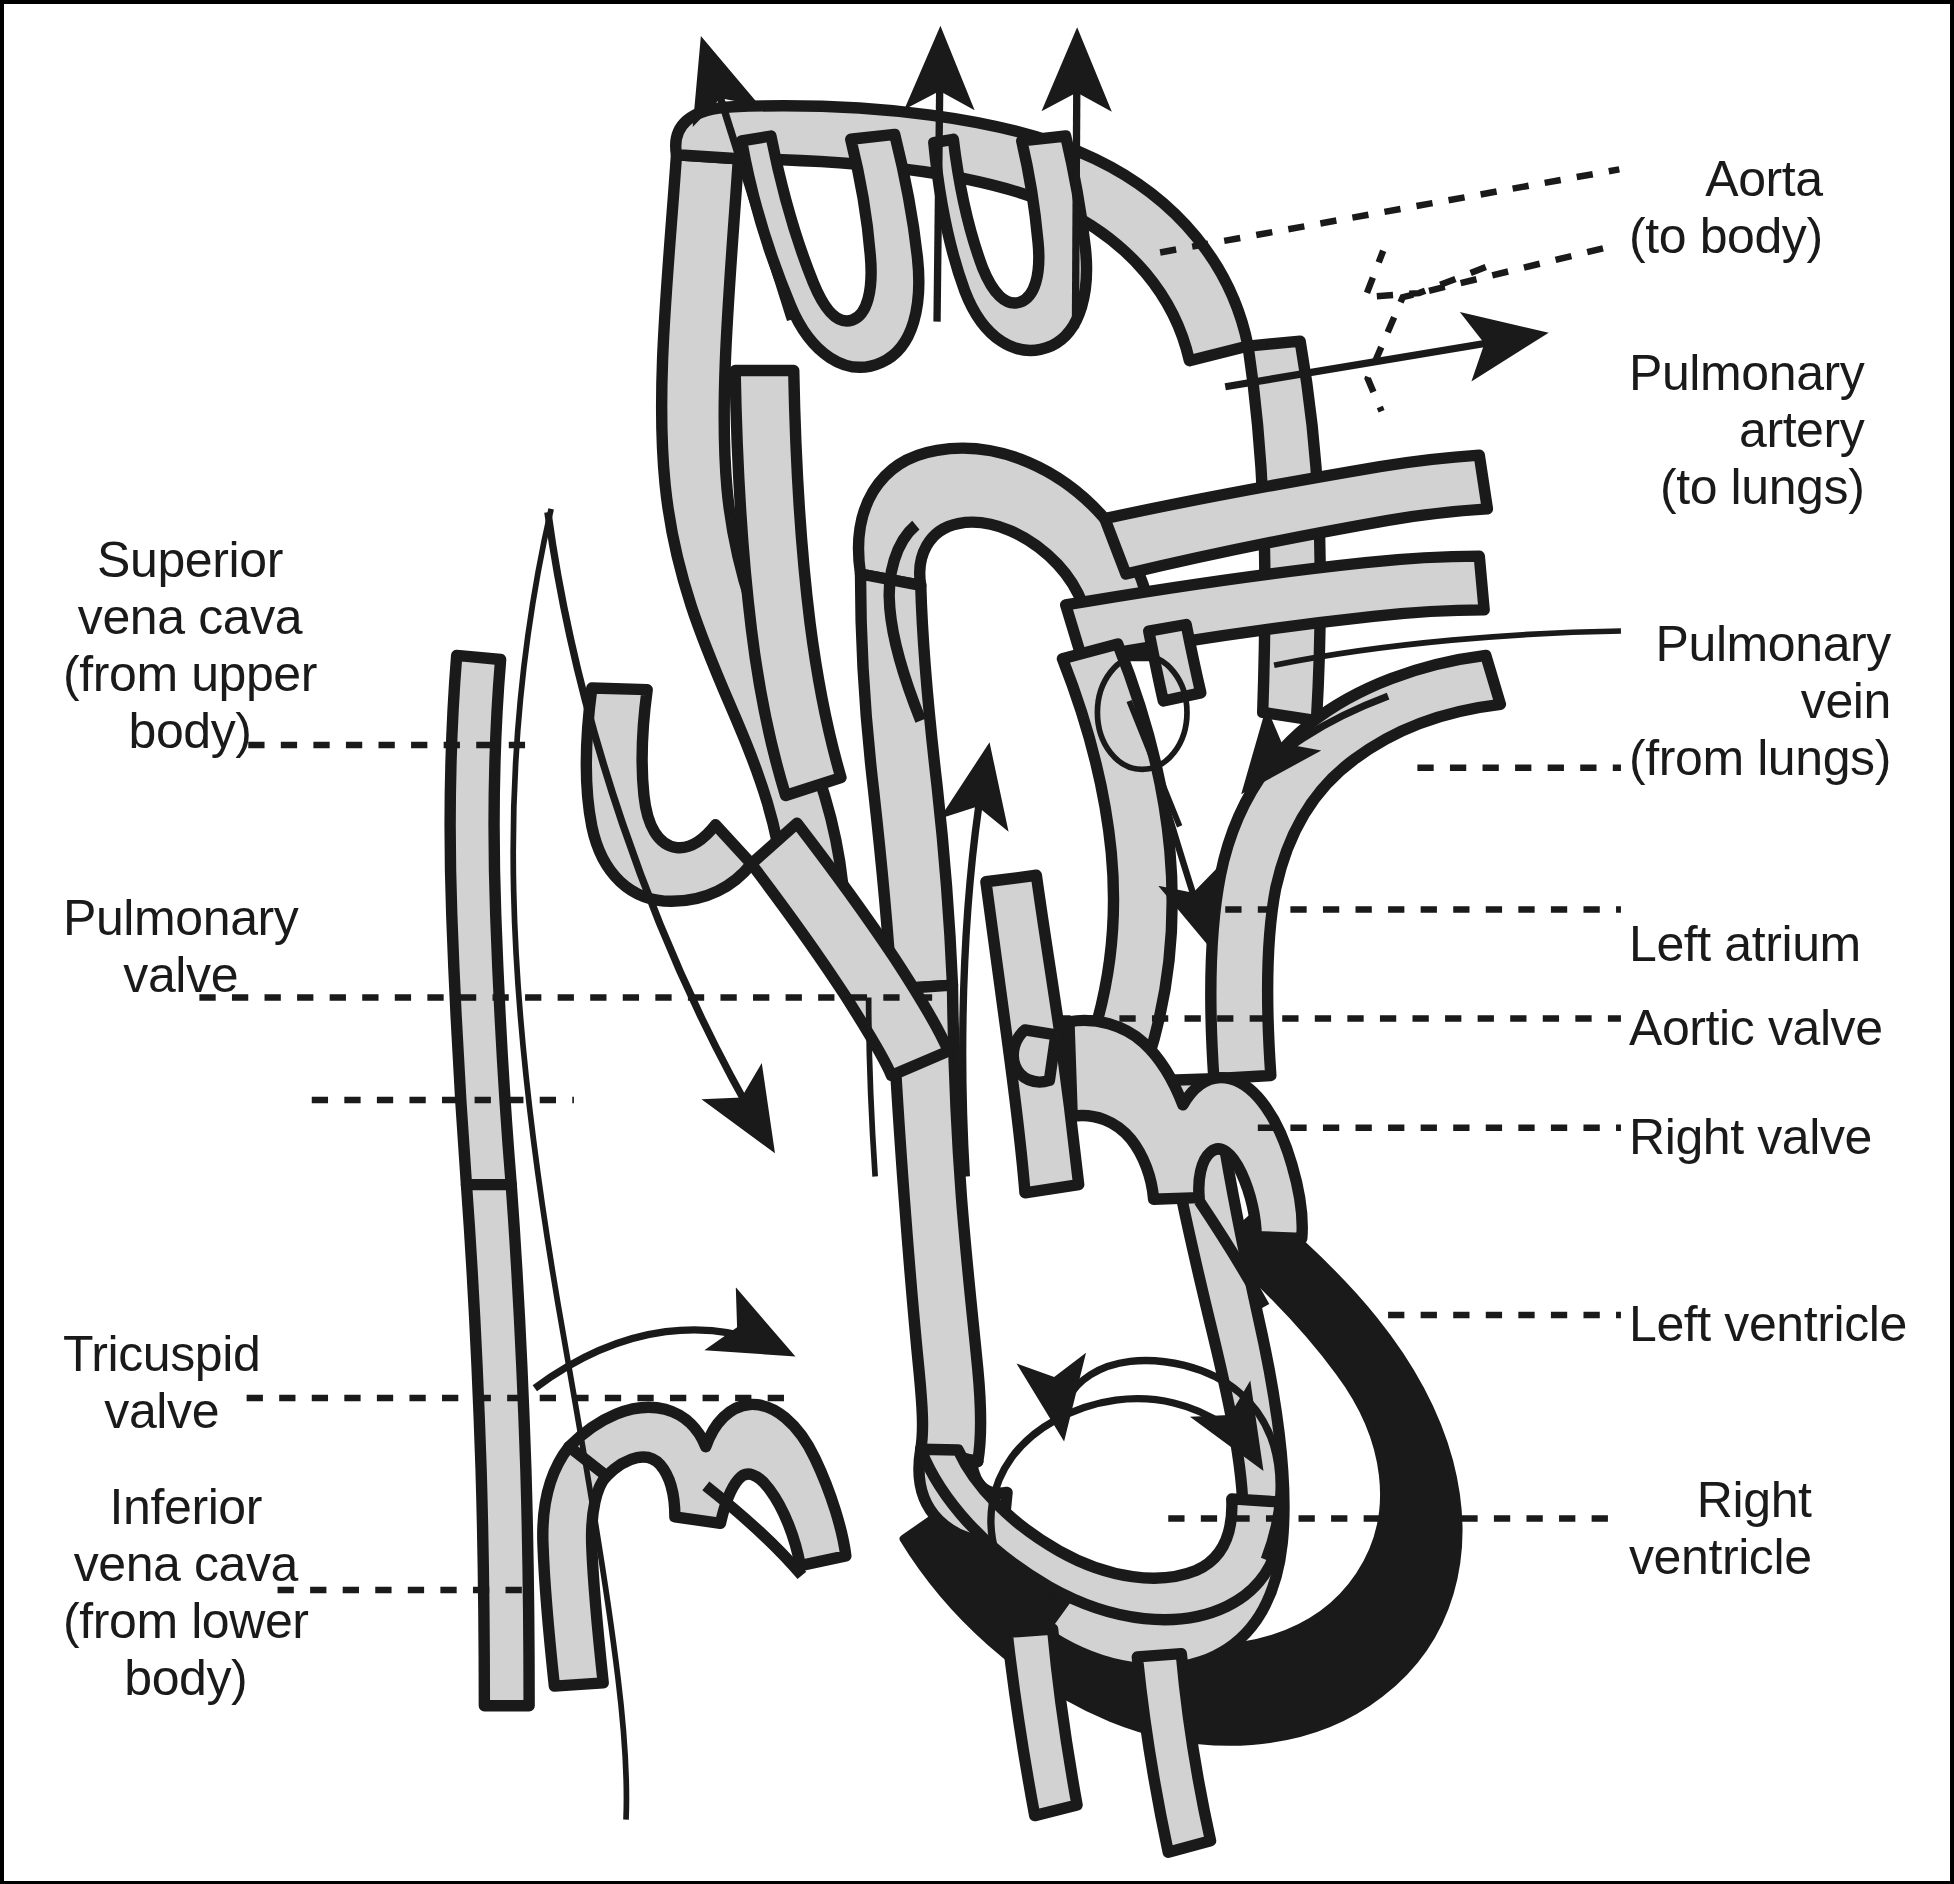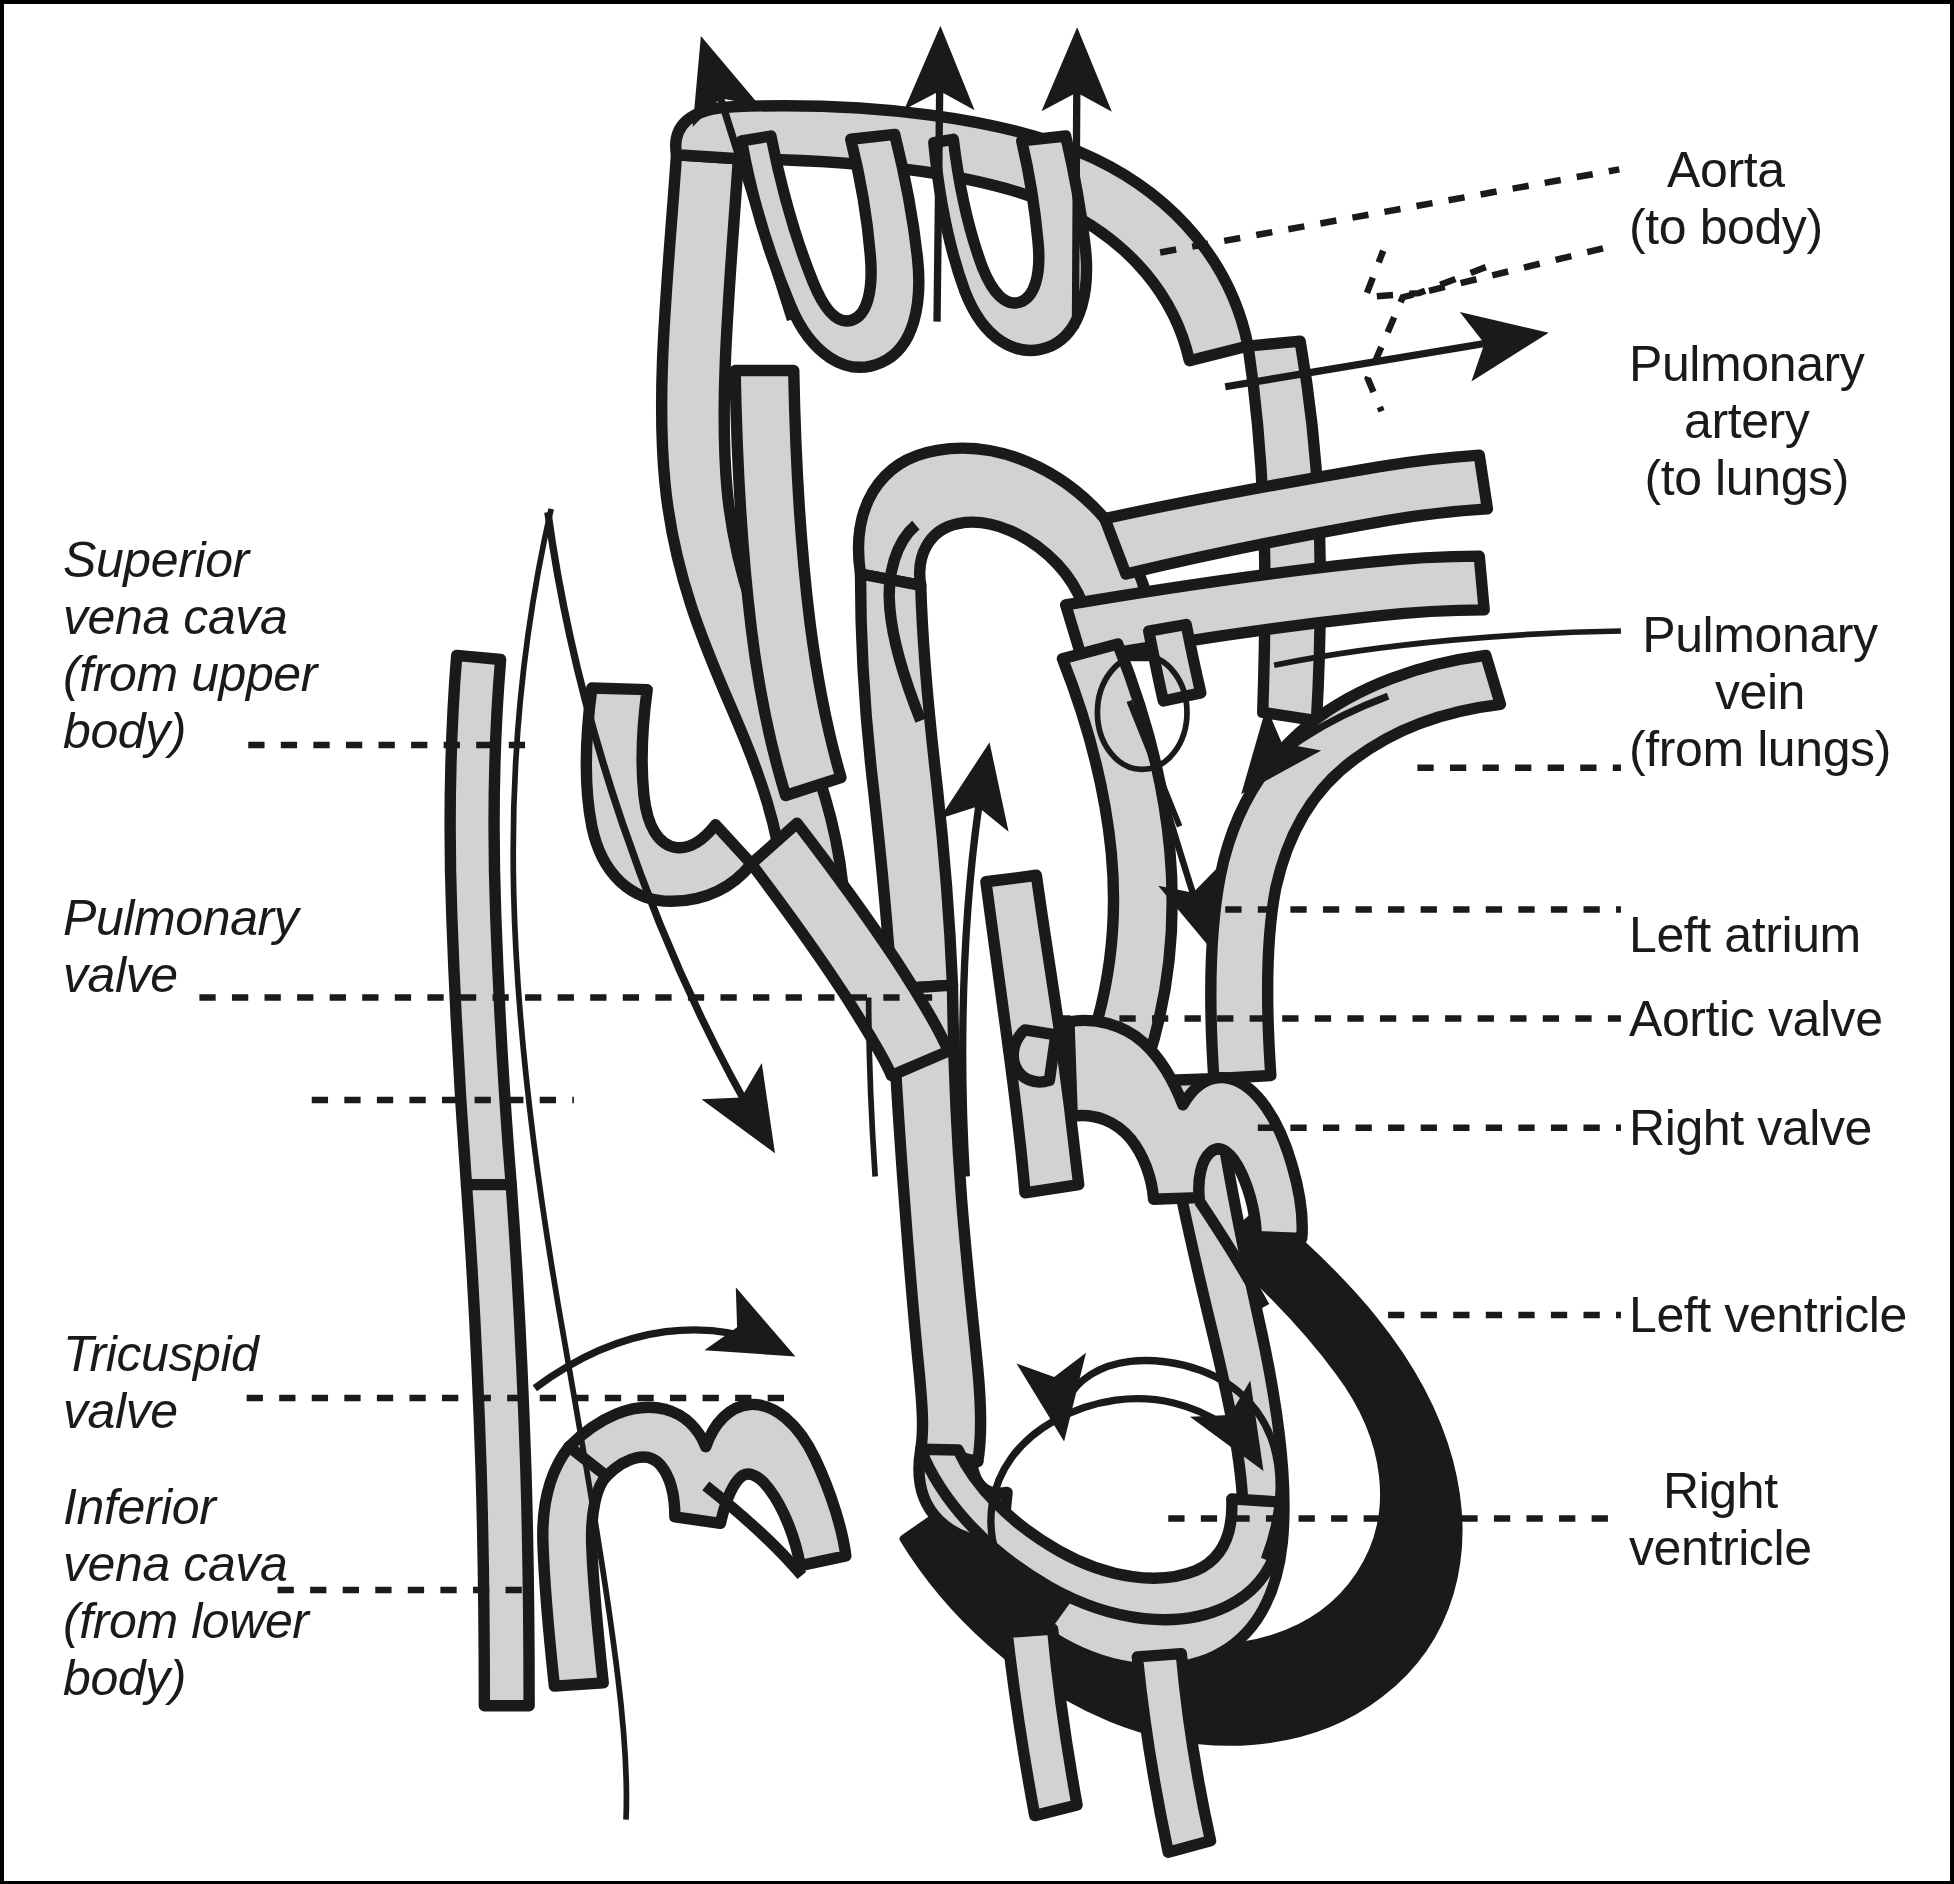--- a/index.html
+++ b/index.html
@@ -16,22 +16,22 @@
   }
   svg#diagram{position:absolute;left:0;top:0;width:1954px;height:1885px;display:block;}
   .lbl{
     position:absolute;
     color:#1a1a1a;
     font-size:50px;
     line-height:57px;
     white-space:pre;
     letter-spacing:-0.4px;
   }
-  .lbl.right{text-align:center;}
-  .lbl.left{text-align:left;font-style:italic;}
+  .lbl.right{text-align:right;margin-top:9px;}
+  .lbl.left{text-align:center;}
 </style>
 </head>
 <body>
 
 <div id="page">
 
   <svg id="diagram" viewBox="0 0 2400 2315">
     <defs>
       <marker id="arrowhead" markerWidth="13" markerHeight="13" refX="10" refY="5.2" orient="auto" markerUnits="strokeWidth">
         <path d="M0,0.4 L11.5,5.2 L0,10 L2.6,5.2 Z" fill="#1a1a1a"></path>

